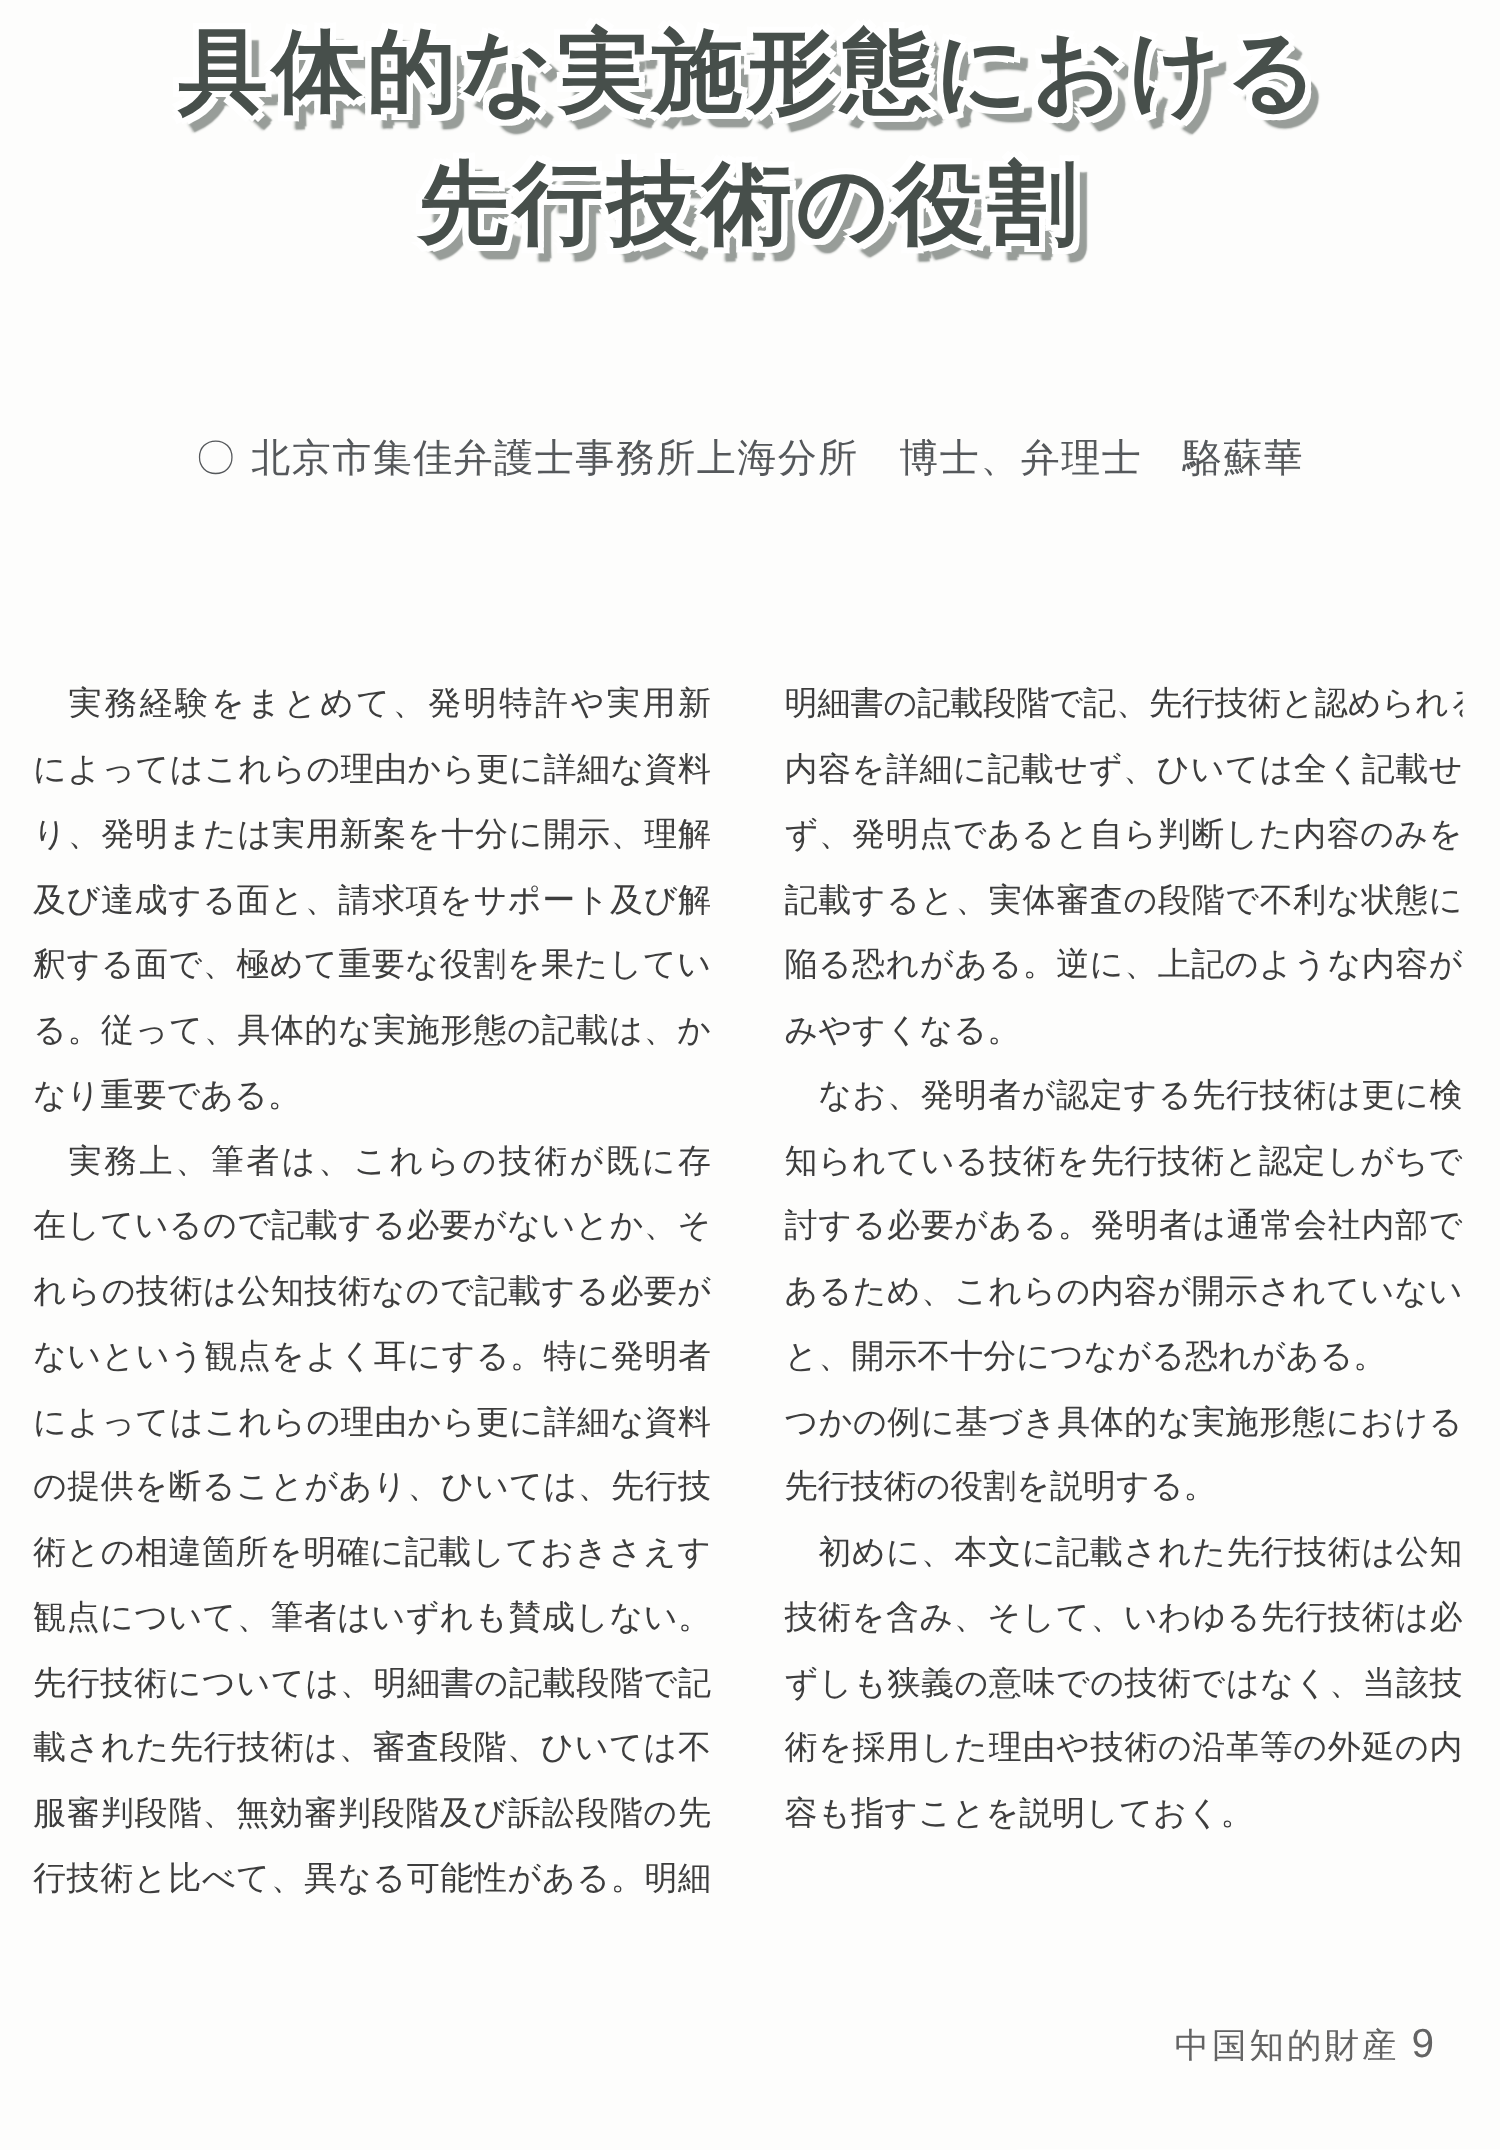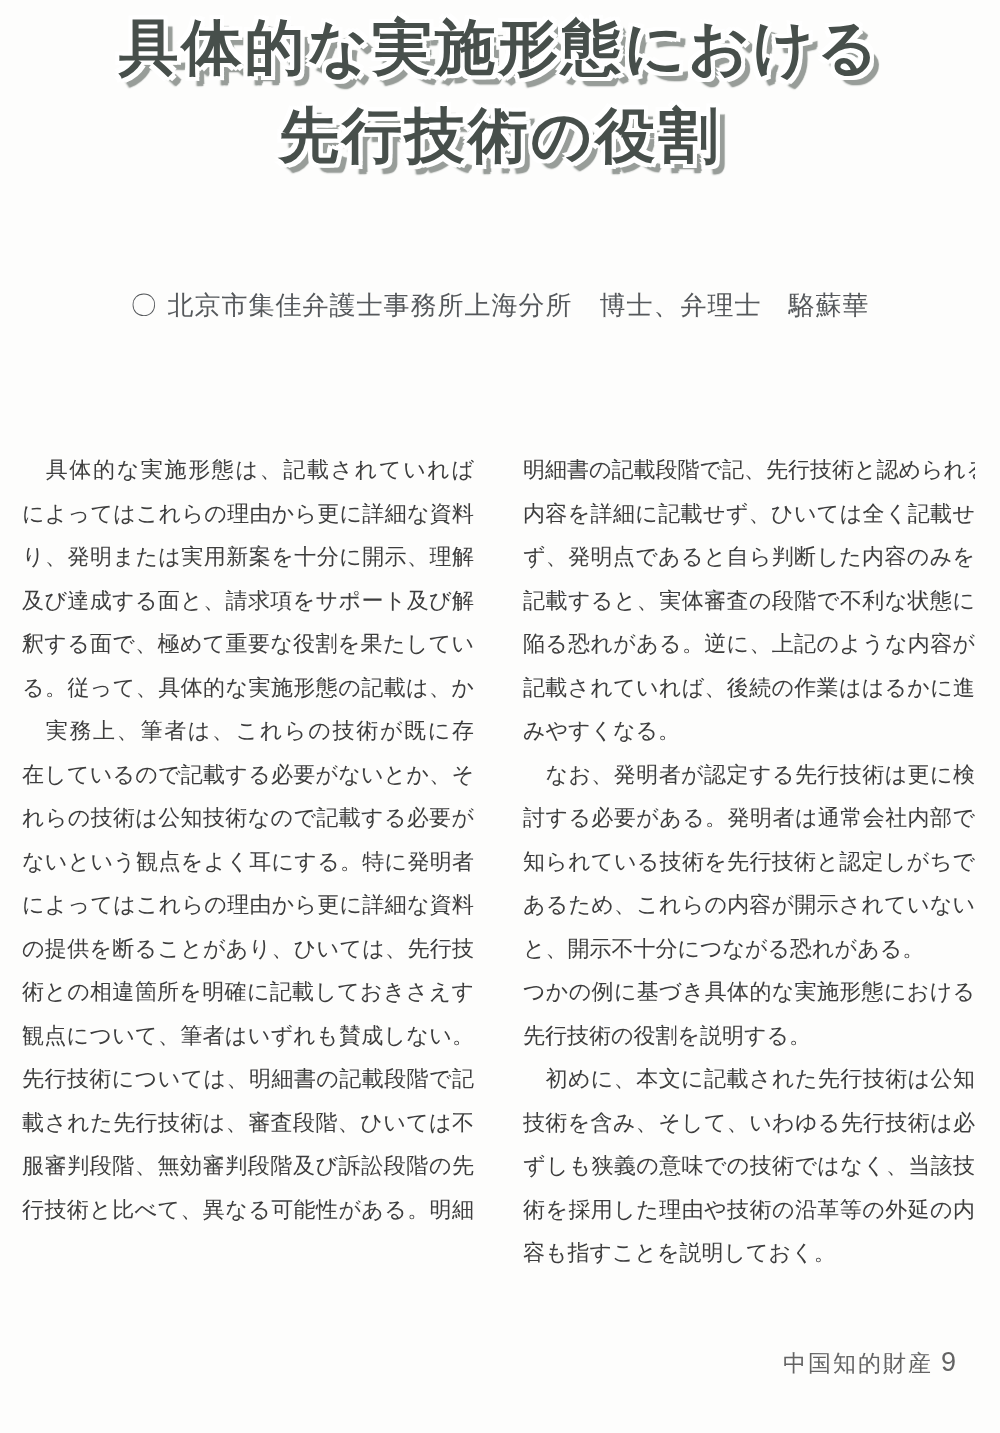--- a/index.html
+++ b/index.html
@@ -112,50 +112,50 @@
     <div class="title-line">具体的な実施形態における</div>
     <div class="title-line">先行技術の役割</div>
   </div>
 
   <div class="author-line">
     <span class="bullet">〇</span><span>北京市集佳弁護士事務所上海分所　博士、弁理士　駱蘇華</span>
   </div>
 
   <div class="body-columns">
     <div class="column">
-        <div class="text-line">　具体的な実施形態は、記載されていれば</div>
+        <div class="text-line">　実務経験をまとめて、発明特許や実用新</div>
         <div class="text-line">によってはこれらの理由から更に詳細な資料</div>
         <div class="text-line">り、発明または実用新案を十分に開示、理解</div>
         <div class="text-line">及び達成する面と、請求項をサポート及び解</div>
         <div class="text-line">釈する面で、極めて重要な役割を果たしてい</div>
         <div class="text-line">る。従って、具体的な実施形態の記載は、か</div>
+        <div class="text-line para-end">なり重要である。</div>
         <div class="text-line">　実務上、筆者は、これらの技術が既に存</div>
         <div class="text-line">在しているので記載する必要がないとか、そ</div>
         <div class="text-line">れらの技術は公知技術なので記載する必要が</div>
         <div class="text-line">ないという観点をよく耳にする。特に発明者</div>
         <div class="text-line">によってはこれらの理由から更に詳細な資料</div>
         <div class="text-line">の提供を断ることがあり、ひいては、先行技</div>
         <div class="text-line">術との相違箇所を明確に記載しておきさえす</div>
         <div class="text-line">観点について、筆者はいずれも賛成しない。</div>
         <div class="text-line">先行技術については、明細書の記載段階で記</div>
         <div class="text-line">載された先行技術は、審査段階、ひいては不</div>
         <div class="text-line">服審判段階、無効審判段階及び訴訟段階の先</div>
         <div class="text-line">行技術と比べて、異なる可能性がある。明細</div>
       </div>
     <div class="column">
         <div class="text-line">明細書の記載段階で記、先行技術と認められる</div>
         <div class="text-line">内容を詳細に記載せず、ひいては全く記載せ</div>
         <div class="text-line">ず、発明点であると自ら判断した内容のみを</div>
         <div class="text-line">記載すると、実体審査の段階で不利な状態に</div>
         <div class="text-line">陥る恐れがある。逆に、上記のような内容が</div>
-        <div class="text-line">記載されていれば、後続の作業ははるかに進</div>
         <div class="text-line para-end">みやすくなる。</div>
         <div class="text-line">　なお、発明者が認定する先行技術は更に検</div>
+        <div class="text-line">知られている技術を先行技術と認定しがちで</div>
         <div class="text-line">討する必要がある。発明者は通常会社内部で</div>
-        <div class="text-line">知られている技術を先行技術と認定しがちで</div>
         <div class="text-line">あるため、これらの内容が開示されていない</div>
         <div class="text-line para-end">と、開示不十分につながる恐れがある。</div>
         <div class="text-line">つかの例に基づき具体的な実施形態における</div>
         <div class="text-line para-end">先行技術の役割を説明する。</div>
         <div class="text-line">　初めに、本文に記載された先行技術は公知</div>
         <div class="text-line">技術を含み、そして、いわゆる先行技術は必</div>
         <div class="text-line">ずしも狭義の意味での技術ではなく、当該技</div>
         <div class="text-line">術を採用した理由や技術の沿革等の外延の内</div>
         <div class="text-line para-end">容も指すことを説明しておく。</div>
       </div>

